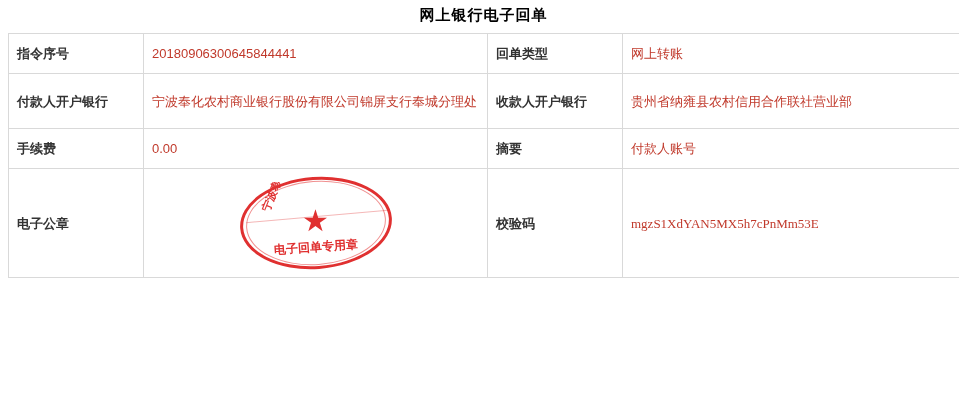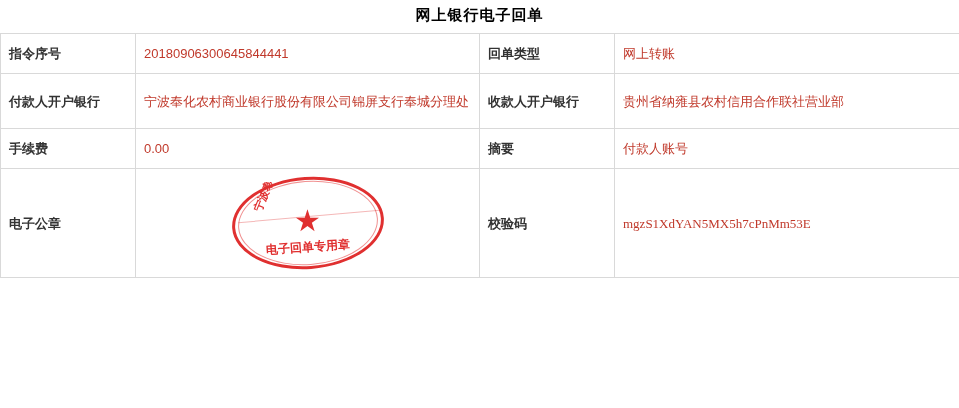--- a/index.html
+++ b/index.html
@@ -13,20 +13,21 @@
     font-family: "Liberation Sans", sans-serif;
     font-size: 13px;
     color: #333333;
     overflow: hidden;
   }
   .page {
     width: 959px;
     height: 408px;
     position: relative;
     box-sizing: border-box;
+    padding-left: 8px;
   }
   .doc-title {
     text-align: center;
     font-size: 15px;
     font-weight: bold;
     color: #000000;
     padding: 6px 0 8px 0;
     letter-spacing: 1px;
   }
   table.receipt {

